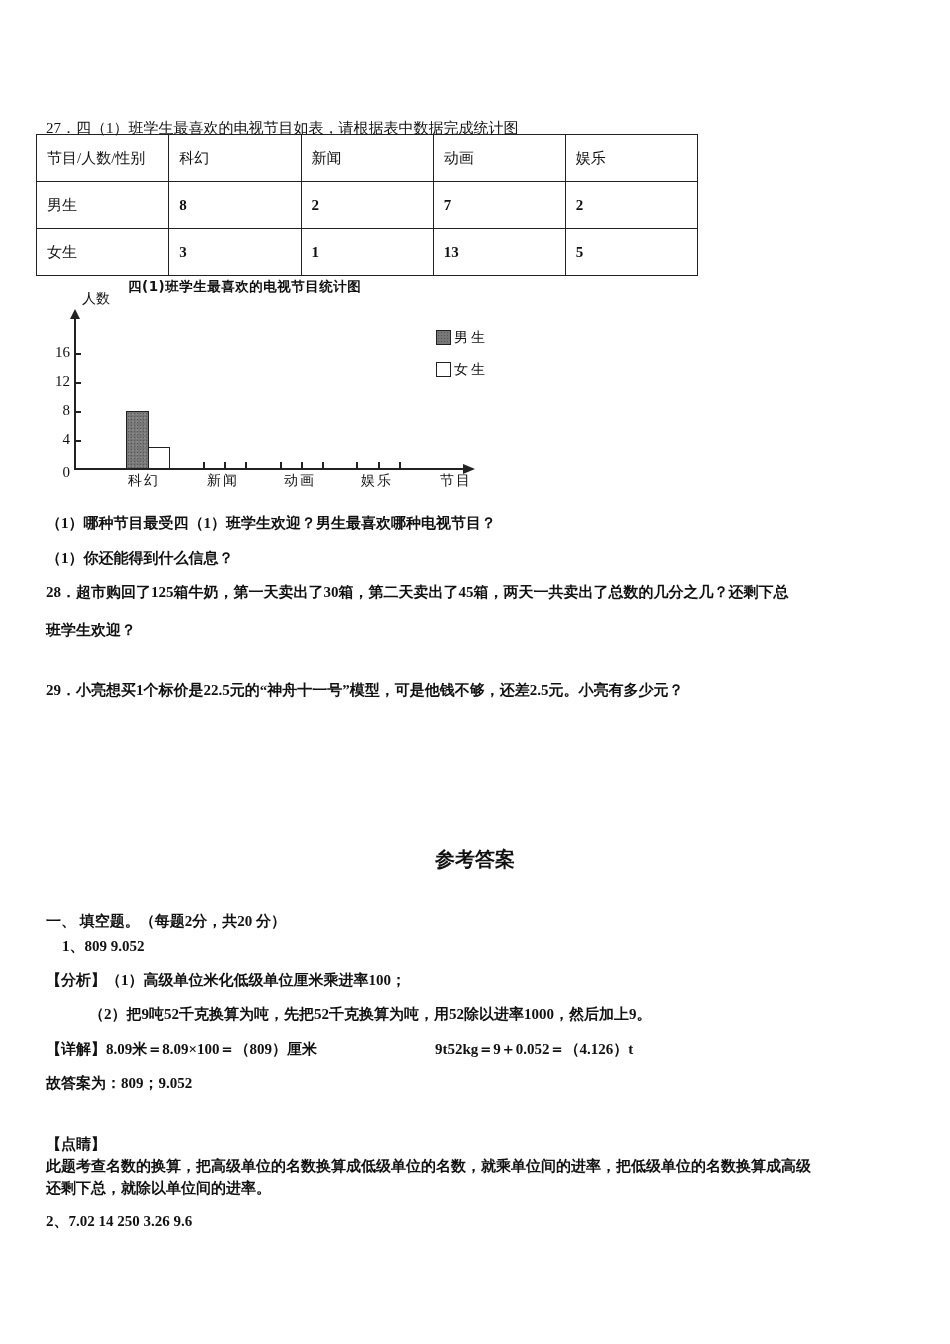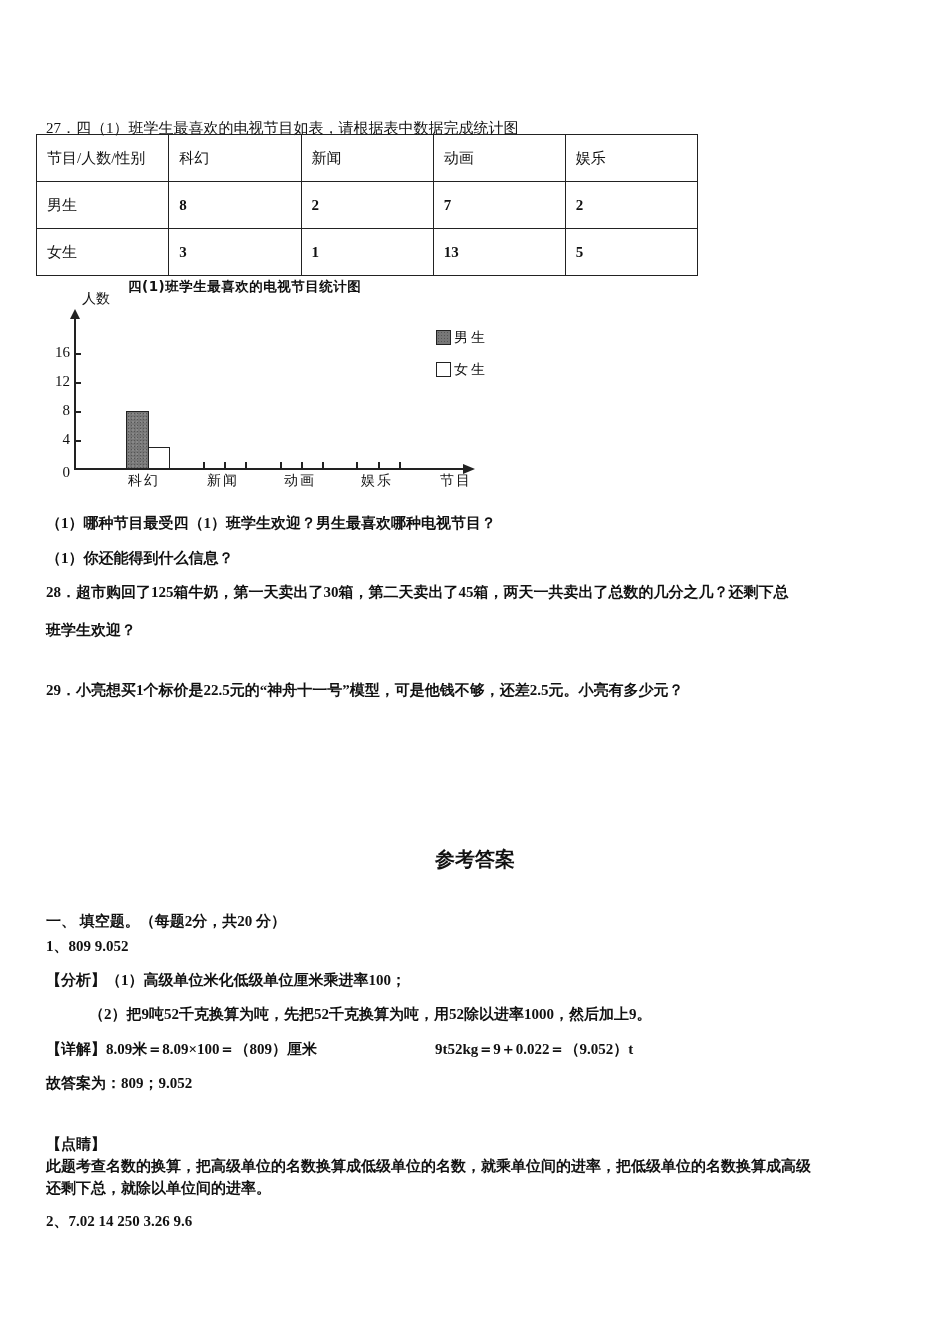--- a/index.html
+++ b/index.html
@@ -113,22 +113,22 @@
 <div class="line" style="top:548px;">（1）你还能得到什么信息？</div>
 
 <div class="line" style="top:582px;">28．超市购回了125箱牛奶，第一天卖出了30箱，第二天卖出了45箱，两天一共卖出了总数的几分之几？还剩下总</div>
 <div class="line" style="top:620px;">班学生欢迎？</div>
 
 <div class="line" style="top:652px;margin-top:28px;">29．小亮想买1个标价是22.5元的“神舟十一号”模型，可是他钱不够，还差2.5元。小亮有多少元？</div>
 
 <div class="answer-title">参考答案</div>
 
 <div class="line" style="top:911px;">一、  填空题。（每题2分，共20 分）</div>
-<div class="line" style="top:936px;">1、809    9.052</div>
+<div class="line" style="top:936px;margin-left:16px;">1、809    9.052</div>
 <div class="line" style="top:970px;">【分析】（1）高级单位米化低级单位厘米乘进率100；</div>
 <div class="line" style="top:1004px;margin-left:43px;">（2）把9吨52千克换算为吨，先把52千克换算为吨，用52除以进率1000，然后加上9。</div>
 <div class="line" style="top:1039px;">【详解】8.09米＝8.09×100＝（809）厘米</div>
-<div class="line" style="top:1039px; left:435px;">9t52kg＝9＋0.022＝（9.052）t</div>
+<div class="line" style="top:1039px; left:435px;">9t52kg＝9＋0.052＝（4.126）t</div>
 <div class="line" style="top:1073px;">故答案为：809；9.052</div>
 <div class="line" style="top:1106px;margin-top:28px;">【点睛】</div>
 <div class="line" style="top:1156px;text-align:center;">此题考查名数的换算，把高级单位的名数换算成低级单位的名数，就乘单位间的进率，把低级单位的名数换算成高级</div>
 <div class="line" style="top:1178px;">还剩下总，就除以单位间的进率。</div>
 <div class="line" style="top:1211px;">2、7.02    14    250    3.26    9.6</div>
 
 </body></html>

